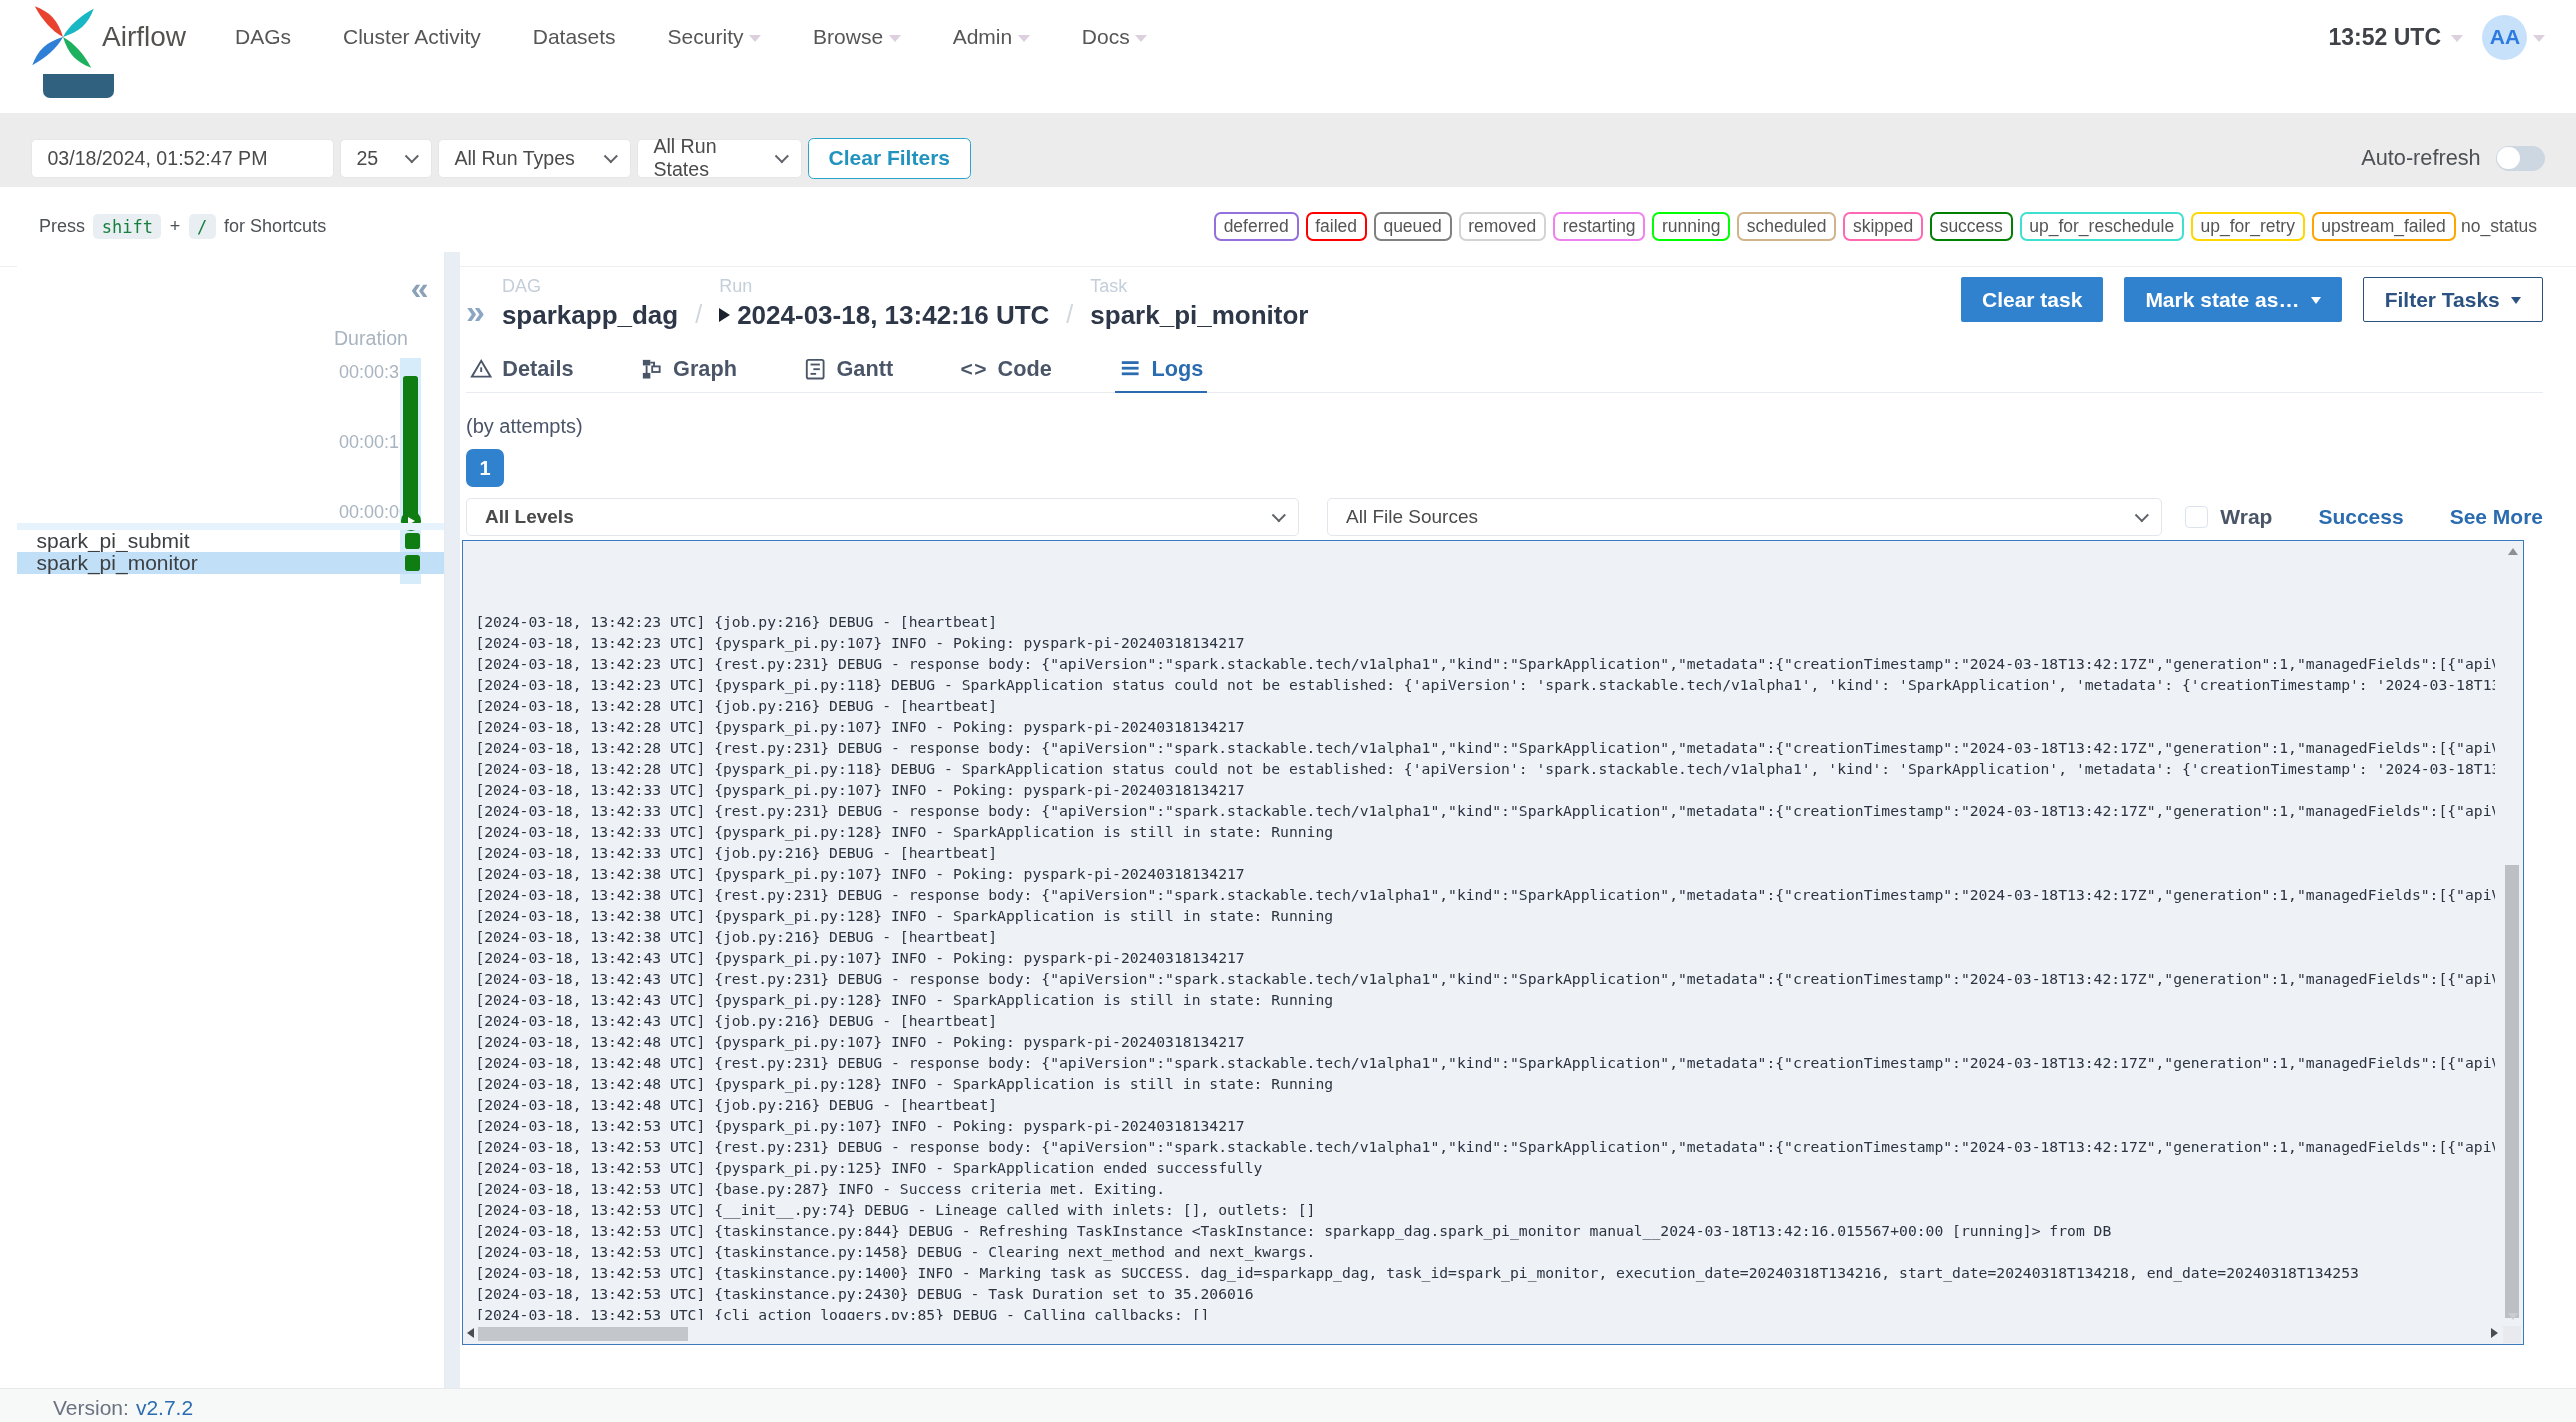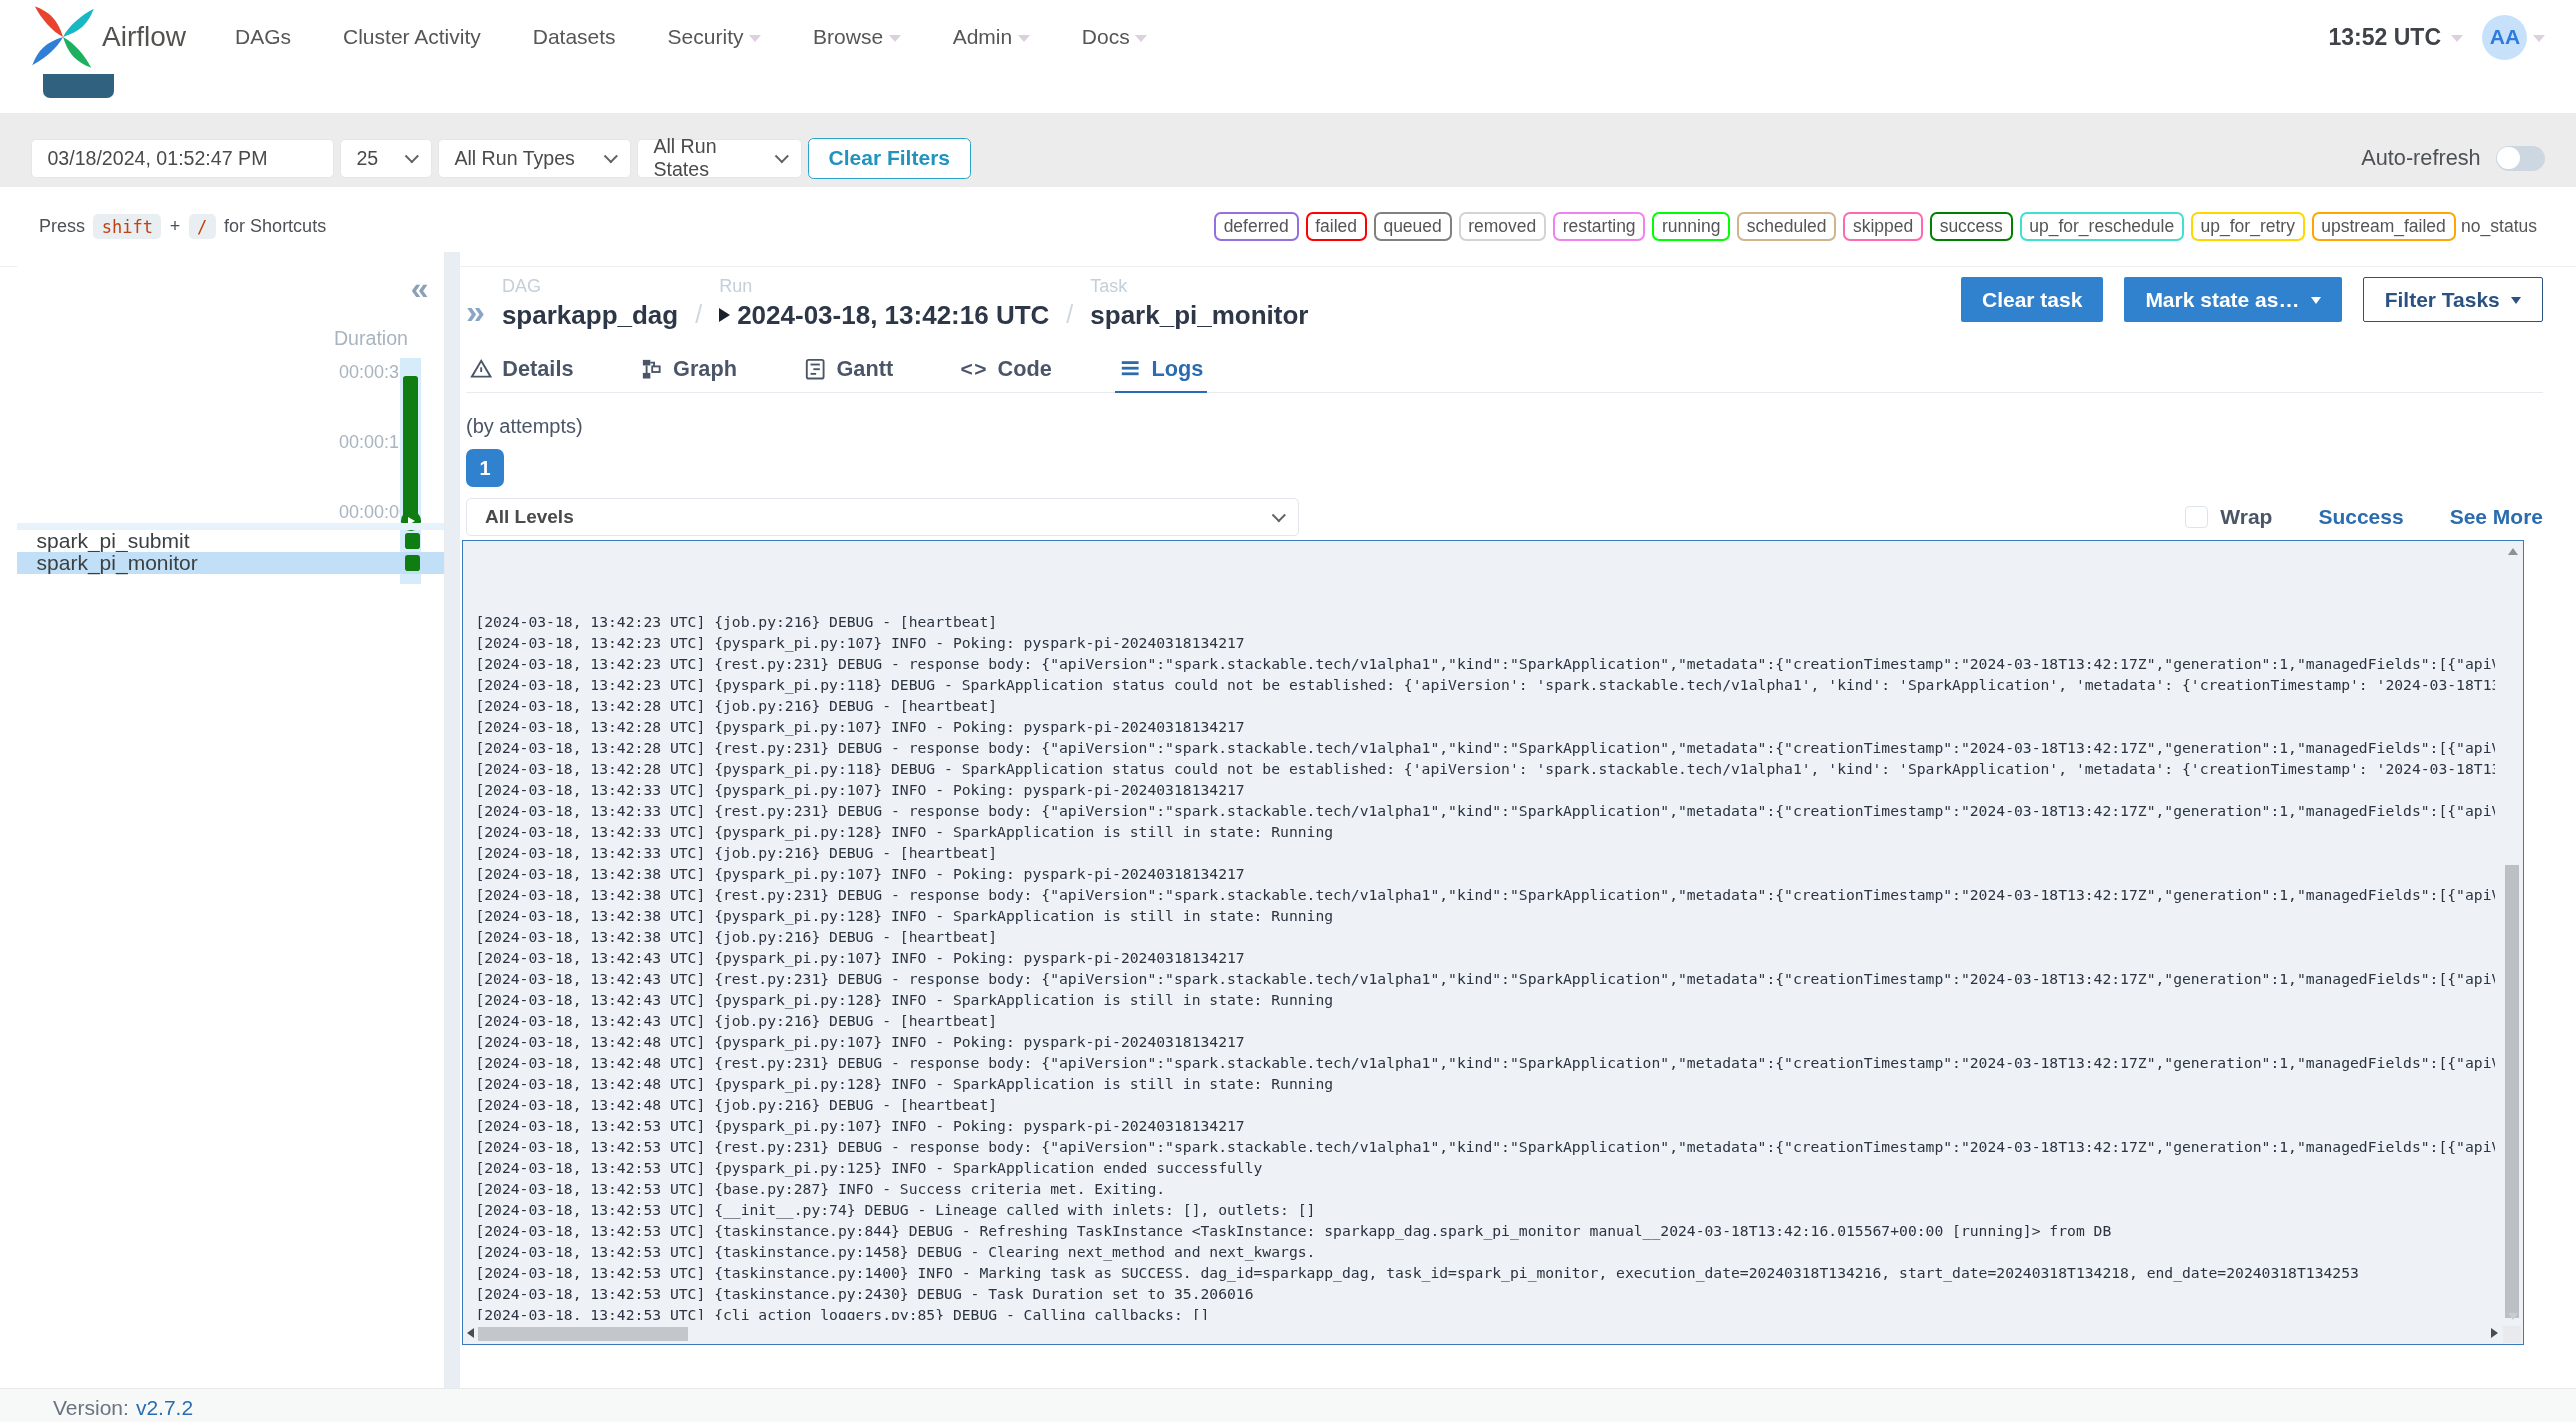--- a/index.html
+++ b/index.html
@@ -29,21 +29,21 @@
   .f-select::after, .log-select::after { content:""; position:absolute; right:14px; top:50%; width:7.7px; height:7.7px; border-right:2.1px solid #5f6368; border-bottom:2.1px solid #5f6368; transform:translateY(-70%) rotate(45deg); }
   .clear-filters { height:41px; padding:0 19.6px; background:#fff; border:1.4px solid #2ba4c9; border-radius:5.6px; color:#2193be; font-weight:bold; font-size:21px; display:flex; align-items:center; cursor:pointer; }
   .autorefresh { margin-left:auto; display:flex; align-items:center; gap:15.4px; }
   .autorefresh-label { font-size:21.7px; color:#4d5156; }
   .toggle { width:49px; height:25px; border-radius:12.6px; background:#ccd7e2; position:relative; cursor:pointer; }
   .toggle-knob { position:absolute; left:1.4px; top:1.4px; width:22.4px; height:22.4px; border-radius:50%; background:#fff; }
 
   
   .legendbar { position:absolute; top:187px; left:0; right:0; height:80px; background:#fff; border-bottom:0.7px solid #eceff1; display:flex; align-items:center; padding:0 39px; }
   .shortcut { display:flex; align-items:center; gap:8.4px; font-size:18px; color:#4d5156; }
-  kbd { font-family:"DejaVu Sans Mono", monospace; font-size:17px; background:#e9eef3; border-radius:4.9px; padding:2.1px 8.4px; color:#c2410c; }
+  kbd { font-family:"DejaVu Sans Mono", monospace; font-size:17px; background:#e9eef3; border-radius:4.9px; padding:2.1px 8.4px; color:#15803d; }
   .legend { margin-left:auto; display:flex; align-items:center; gap:7px; }
   .badge { border:2.1px solid #999; border-radius:7px; background:#fff; padding:2.1px 7.7px; font-size:17.5px; color:#555; white-space:nowrap; }
   .no-status { font-size:17.5px; color:#555; margin-left:5.6px; }
 
   
   .content { position:absolute; top:252px; left:0; right:0; bottom:34px; display:flex; }
   .gridpanel { position:relative; margin-left:17px; width:428px; background:#fff; border-right:0.7px solid #e8ebee; }
   .collapse { position:absolute; top:19.6px; right:15.4px; font-size:32px; font-weight:bold; color:#8ba1b8; cursor:pointer; line-height:1; }
   .duration-label { position:absolute; top:75px; right:36px; font-size:19.6px; color:#a8b4bf; }
   .tick { position:absolute; right:35px; font-size:18px; color:#a8b4bf; }
@@ -333,20 +333,23 @@
         </div>
       </div>
 
       <div class="by-attempts">(by attempts)</div>
       <div class="attempt-btn">1</div>
 
       <div class="logctrl">
         <div class="log-select sel-levels">
             <span>All Levels</span>
           </div>
+        <div class="log-select sel-sources">
+            <span>All File Sources</span>
+          </div>
         <div class="wrapbox">
           <span class="checkbox"></span>
           <span class="wrap-label">Wrap</span>
         </div>
         <span class="loglink">Success</span>
         <span class="loglink">See More</span>
       </div>
 
       <div class="logpanel">
         <div class="loglines">

